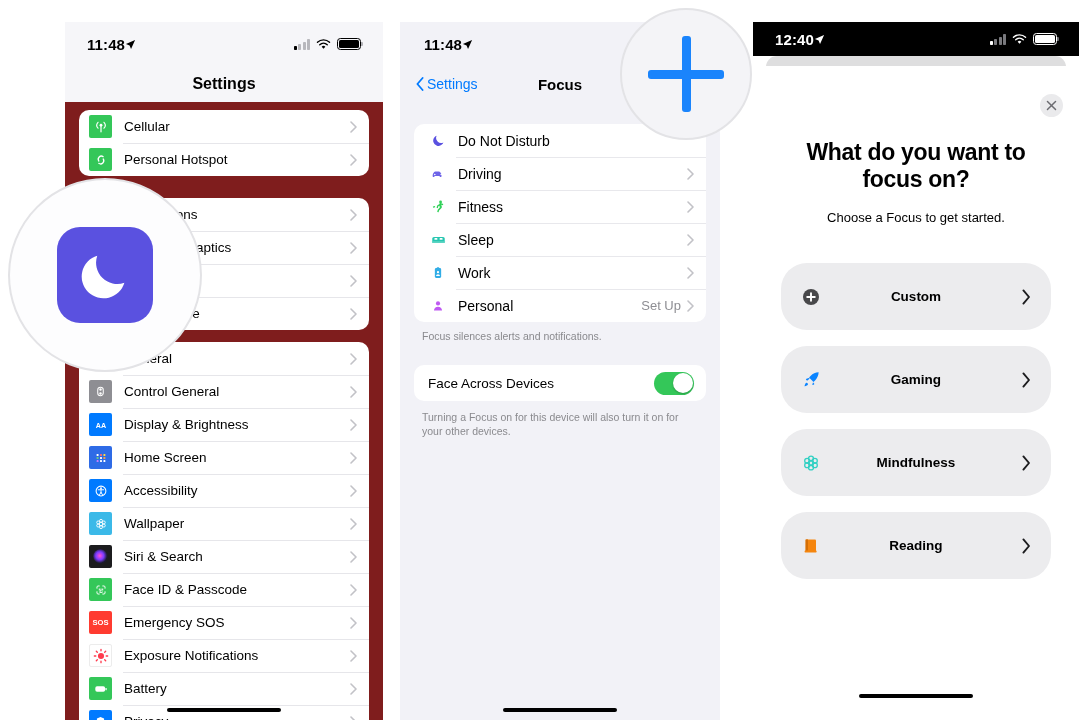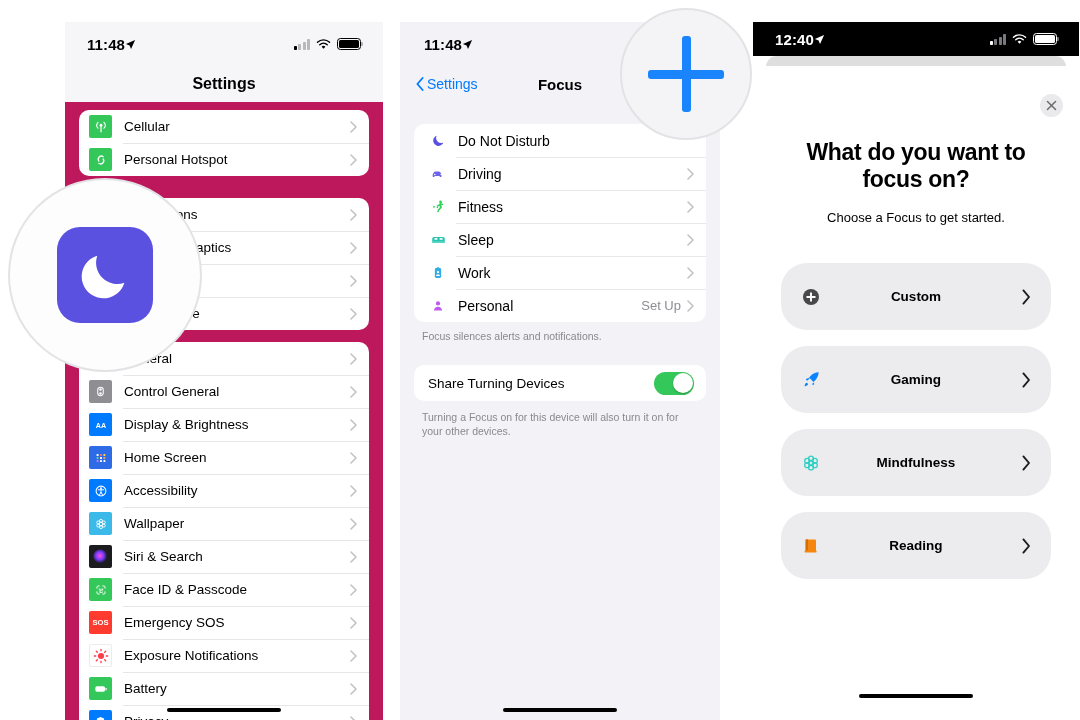--- a/index.html
+++ b/index.html
@@ -36,21 +36,21 @@
   .batt { width: 24px; height: 12px; border: 1.3px solid #000; border-radius: 3.4px;
           position: relative; padding: 1.4px; }
   .batt::after { content:""; position:absolute; right:-3.4px; top:3.3px; width:2px; height:4px;
                  background:#b0b0b5; border-radius:0 1px 1px 0; }
   .batt b { display:block; height:100%; background:#000; border-radius:1.6px; }
 
   .p1-navbar { height: 36px; display:flex; align-items:center; justify-content:center;
                background:#f6f6f9; }
   .p1-navbar .title { font-size: 16px; font-weight: 700; color:#000; }
 
-  .p1-scroll { position: relative; height: calc(100% - 80px); background:#be185d; padding-top: 8px; }
+  .p1-scroll { position: relative; height: calc(100% - 80px); background:#7f1d1d; padding-top: 8px; }
 
   .group { background:#fff; border-radius: 10px; margin: 0 14px 22px 14px; overflow:hidden; }
   .row { display:flex; align-items:center; height: 33px; padding-left: 10px; position:relative; }
   .row + .row::before { content:""; position:absolute; left:44px; right:0; top:0; height:1px;
                         background:#e6e6ea; }
   .row .ic { width:23px; height:23px; border-radius:2px; flex:0 0 23px;
              display:flex; align-items:center; justify-content:center; }
   .row .lbl { margin-left:12px; font-size:13.5px; color:#000; flex:1; }
   .chev { color:#c2c2c7; font-size: 14px; margin-right: 12px; font-weight: 400; }
   .chev svg { display:block; }
@@ -571,21 +571,21 @@
             <svg width="7" height="12" viewBox="0 0 7 12">
               <path d="M1 1l5 5-5 5" stroke="#c2c2c7" stroke-width="1.6" fill="none" stroke-linecap="round" stroke-linejoin="round"></path>
             </svg>
           </span>
       </div>
     </div>
 
     <div class="footnote">Focus silences alerts and notifications.</div>
 
     <div class="togglerow">
-      <span class="tlbl">Share Turning Devices</span>
+      <span class="tlbl">Face Across Devices</span>
       <span class="switch">
           <b></b>
         </span>
     </div>
 
     <div class="footnote" style="margin-top:9px">Turning a Focus on for this device will also turn it on for your other devices.</div>
 
     <div class="home-ind"></div>
   </div>
 

